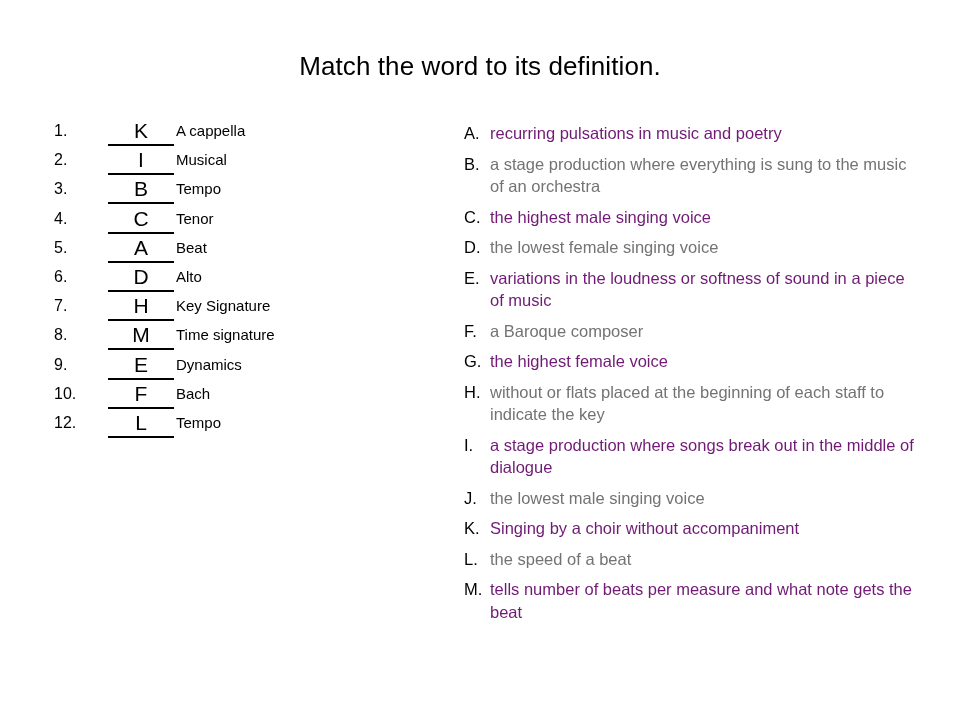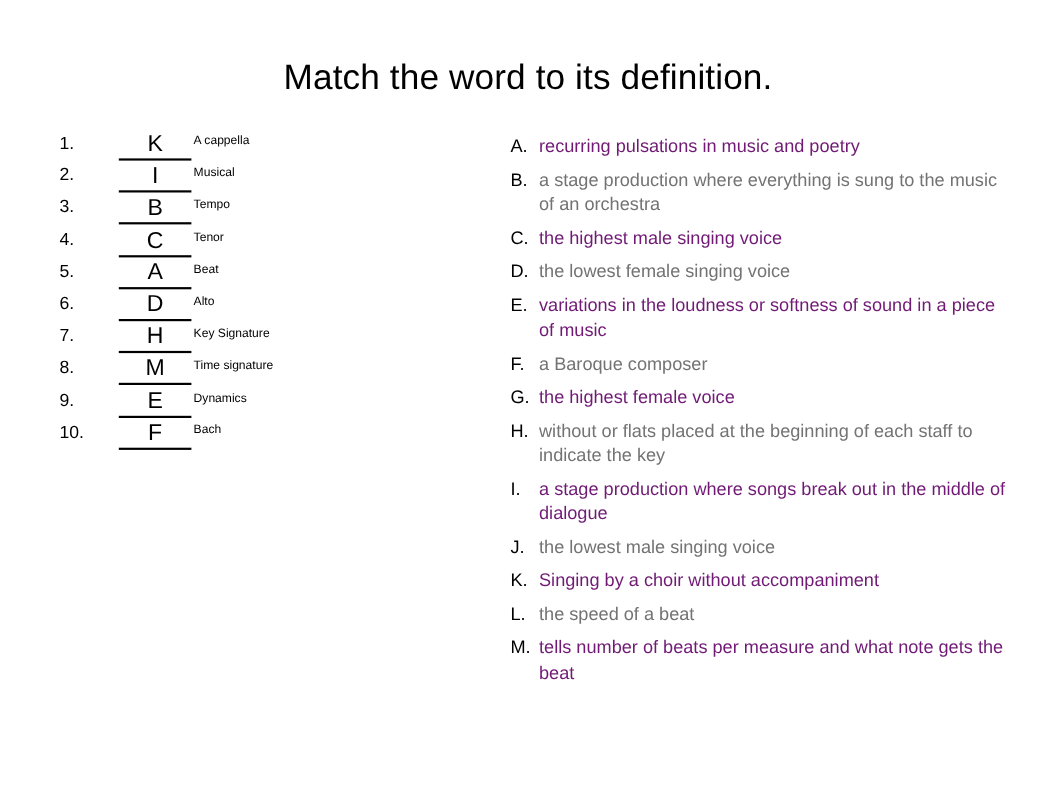--- a/index.html
+++ b/index.html
@@ -21,21 +21,21 @@
     inset: 0;
   }
 
   
   .slide-title {
     position: absolute;
     left: 0;
     top: 52px;
     width: 960px;
     text-align: center;
-    font-size: 32px;
+    font-size: 26px;
     font-weight: 400;
     line-height: 1.15;
     color: #000000;
     letter-spacing: 0.1px;
   }
 
   
   .word-list {
     position: absolute;
     left: 54px;
@@ -68,21 +68,21 @@
     display: inline-block;
     font-family: "Liberation Sans", sans-serif;
     font-size: 21px;
     line-height: 25px;
     color: #000000;
   }
   .word-term {
     position: absolute;
     left: 122px;
     top: 5px;
-    font-size: 11px;
+    font-size: 15px;
     line-height: 1;
     color: #000000;
     white-space: nowrap;
   }
 
   
   .def-list {
     position: absolute;
     left: 464px;
     top: 122px;
@@ -160,20 +160,25 @@
       <div class="word-row">
         <span class="word-num">9.</span>
         <span class="answer-blank"><span class="answer-letter">E</span></span>
         <span class="word-term">Dynamics</span>
       </div>
       <div class="word-row">
         <span class="word-num">10.</span>
         <span class="answer-blank"><span class="answer-letter">F</span></span>
         <span class="word-term">Bach</span>
       </div>
+      <div class="word-row">
+        <span class="word-num">12.</span>
+        <span class="answer-blank"><span class="answer-letter">L</span></span>
+        <span class="word-term">Tempo</span>
+      </div>
     </div>
 
   <div class="def-list">
       <div class="def-row">
         <span class="def-letter">A.</span>
         <span class="def-text">recurring pulsations in music and poetry</span>
       </div>
       <div class="def-row accent">
         <span class="def-letter">B.</span>
         <span class="def-text">a stage production where everything is sung to the music of an orchestra</span>

